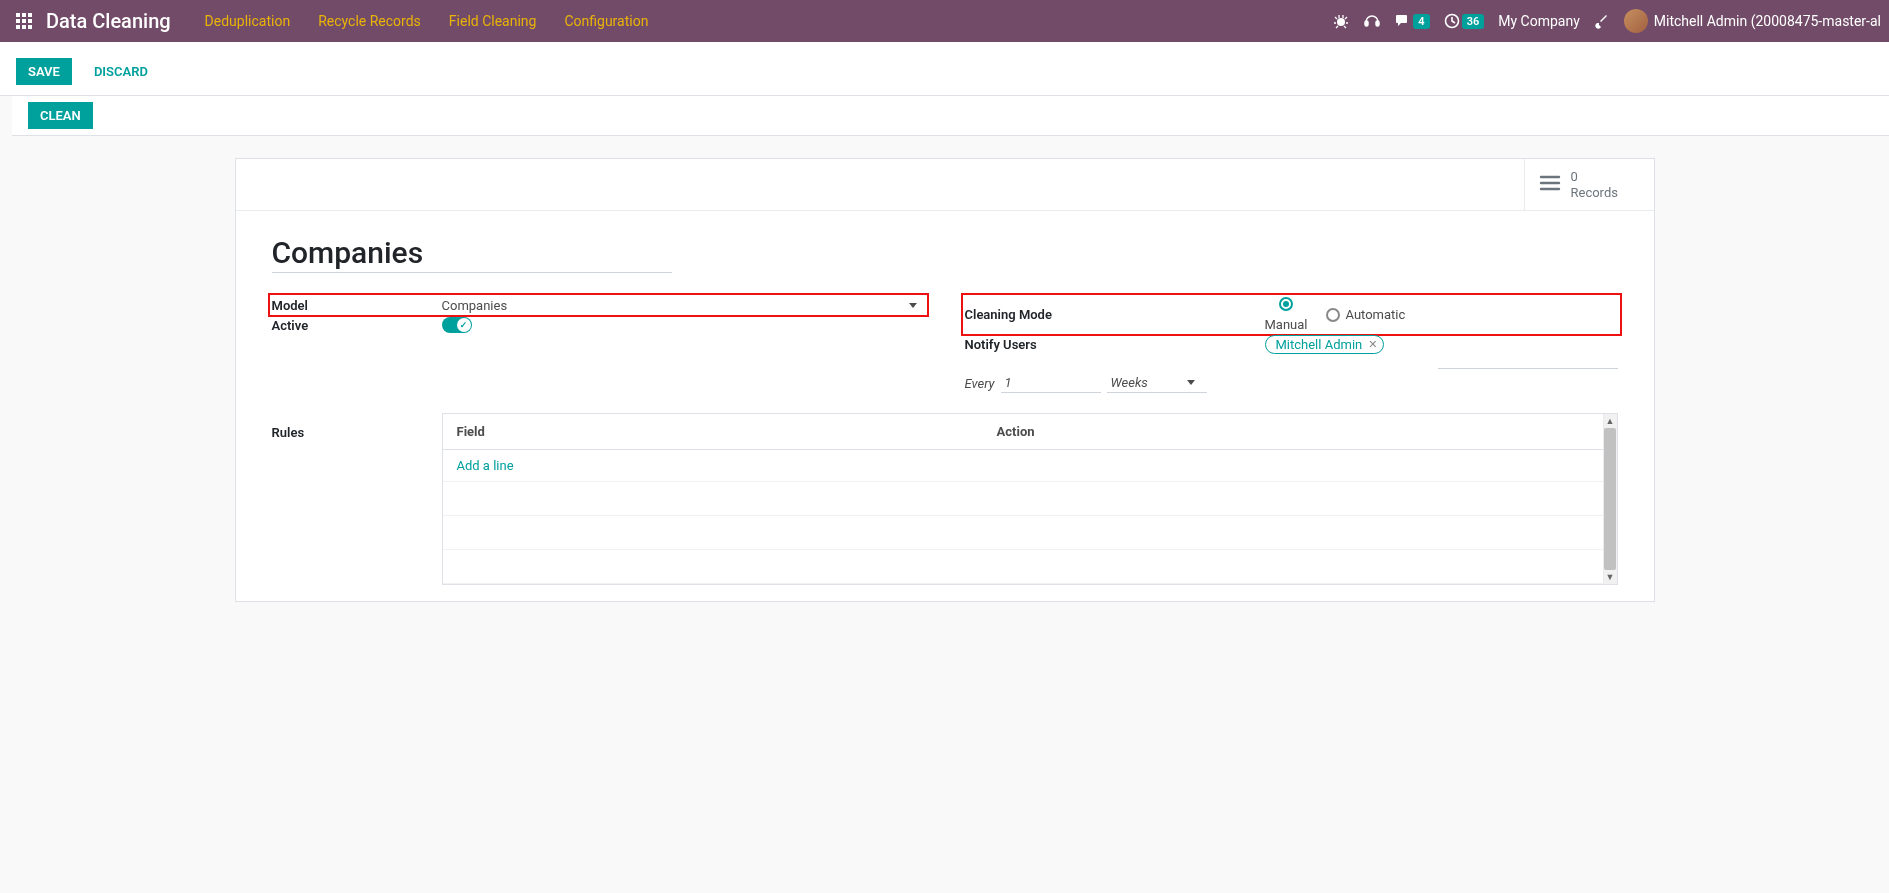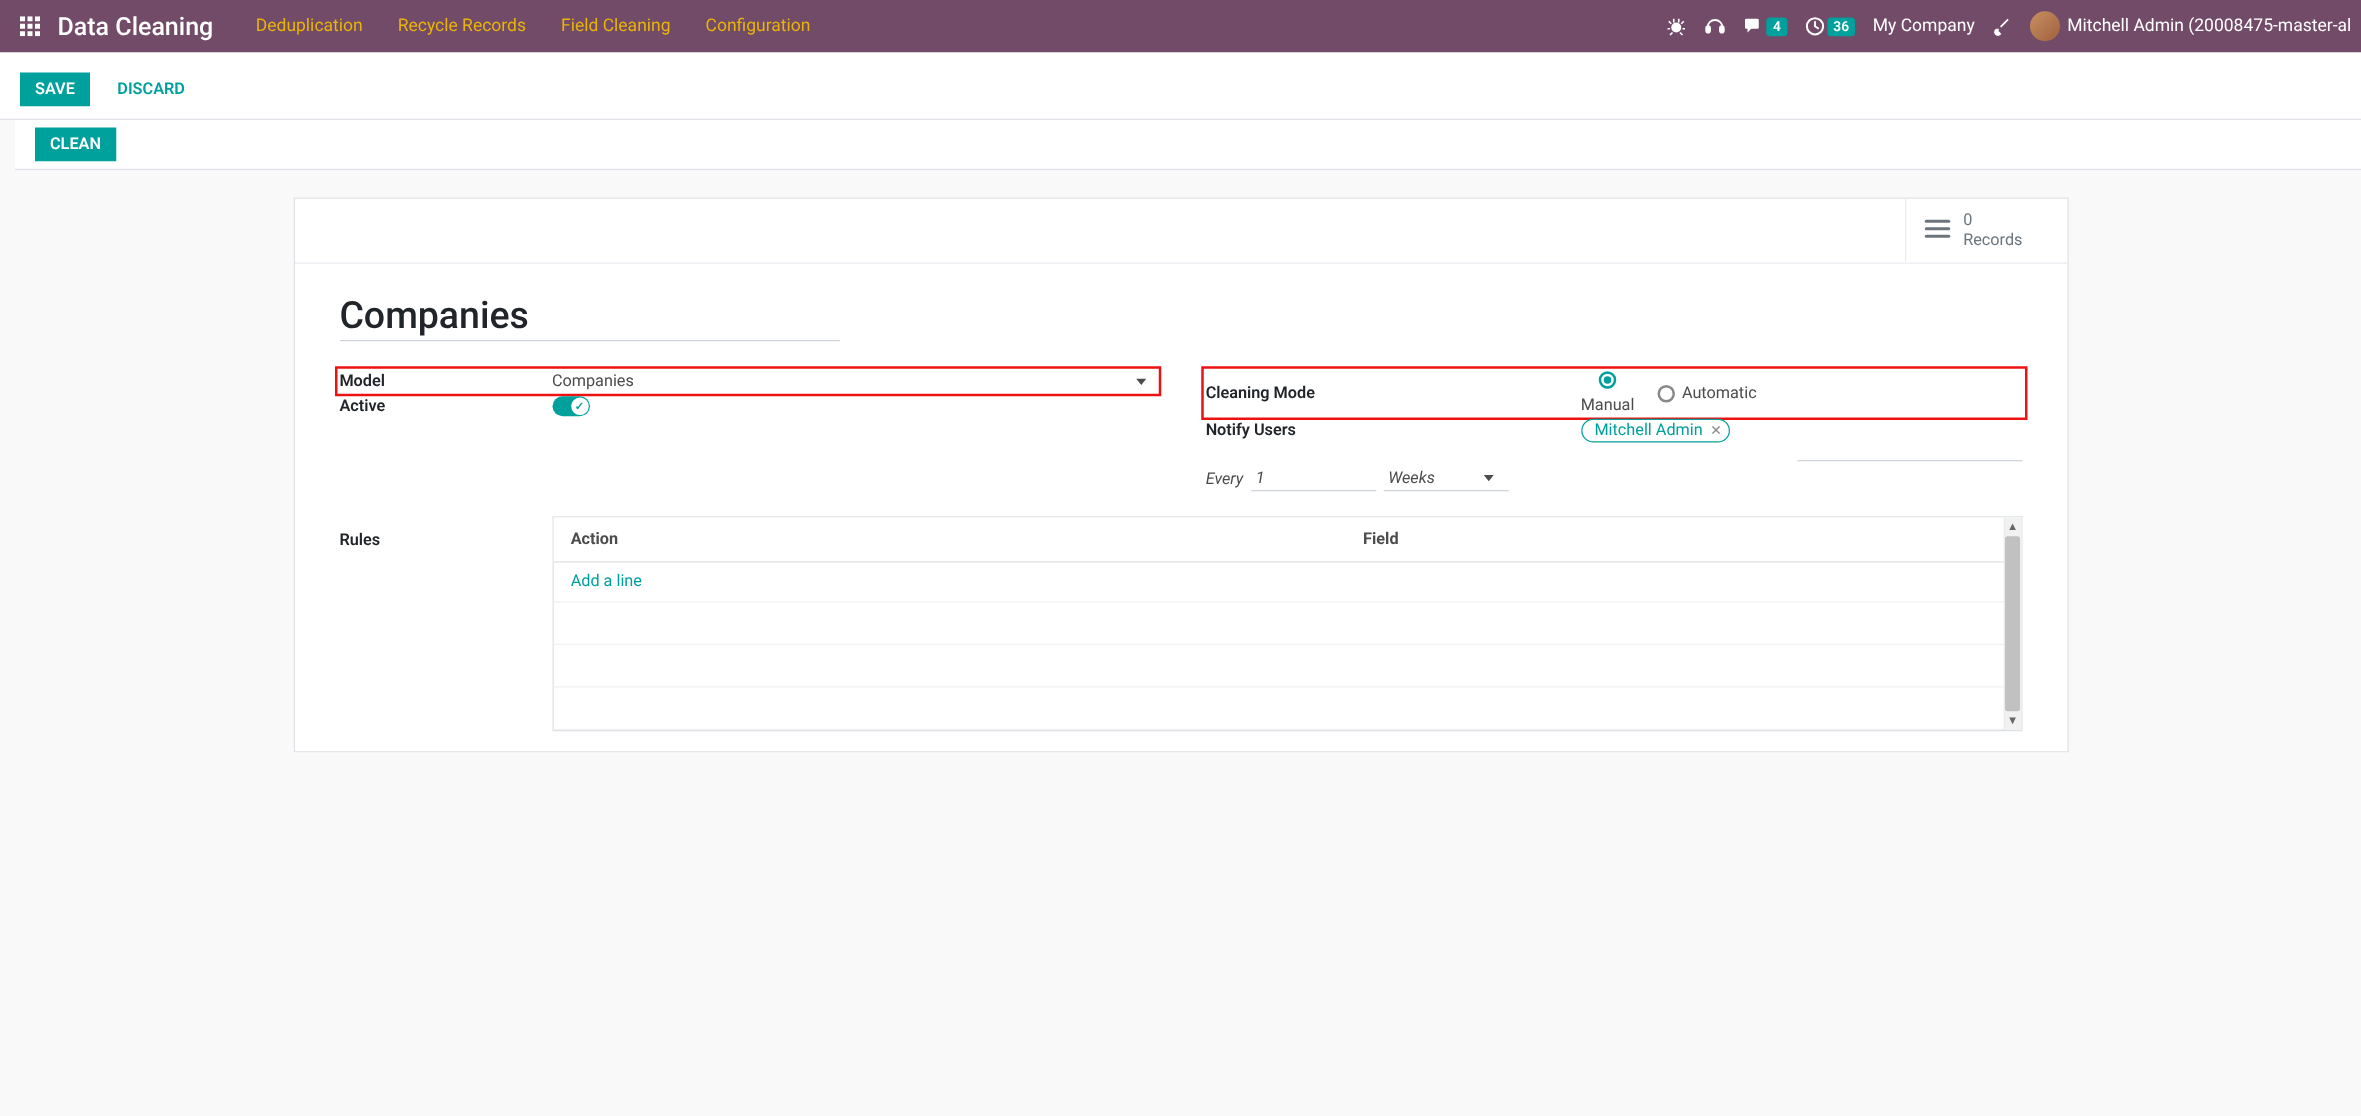--- a/index.html
+++ b/index.html
@@ -231,22 +231,22 @@
               <span class="caret-down"></span>
             </span>
           </div>
         </div>
       </div>
 
       <div class="rules-block">
         <div class="rules-label">Rules</div>
         <div class="rules-table">
           <div class="rt-header">
+            <div class="cell field">Field</div>
             <div class="cell action">Action</div>
-            <div class="cell field">Field</div>
           </div>
           <div class="rt-row">
             <div class="cell add-line">Add a line</div>
           </div>
           <div class="rt-row blank"></div>
           <div class="rt-row blank"></div>
           <div class="rt-row blank"></div>
           <div class="scrollbar-fake">
             <span class="scroll-arrow">▲</span>
             <span class="scroll-thumb"></span>

